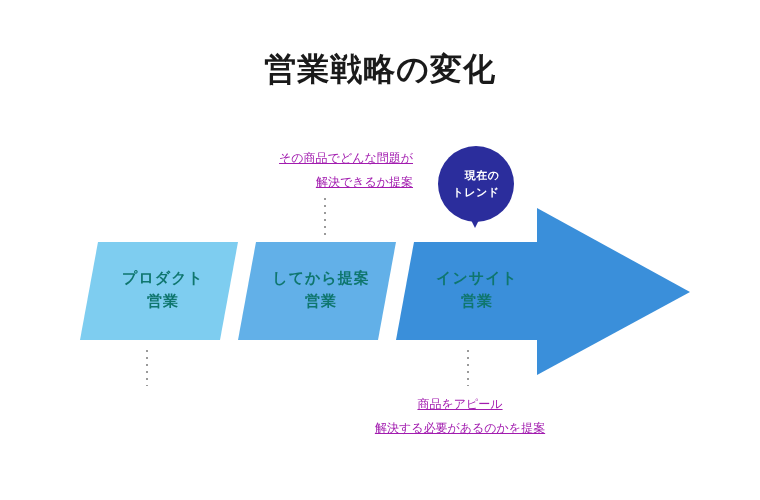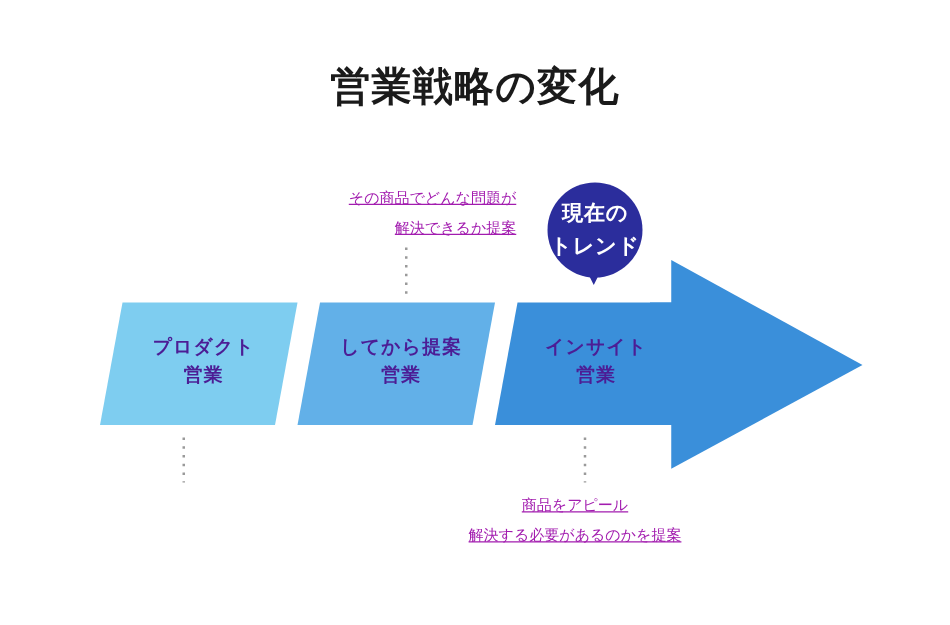--- a/index.html
+++ b/index.html
@@ -36,21 +36,21 @@
     left: 0;
     top: 0;
     width: 760px;
     height: 500px;
   }
 
   
   .stage-label {
     position: absolute;
     text-align: center;
-    color: #4c1d95;
+    color: #0f766e;
     font-size: 15px;
     font-weight: bold;
     line-height: 1.55;
     letter-spacing: 1px;
     white-space: pre-line;
     pointer-events: none;
   }
   #stage-label-0 { left: 98px;  top: 266px; width: 130px; }
   #stage-label-1 { left: 253px; top: 266px; width: 136px; }
   #stage-label-2 { left: 412px; top: 266px; width: 130px; }
@@ -83,24 +83,24 @@
     height: 76px;
     border-radius: 50%;
     background: #2b2d9c;
     display: flex;
     align-items: center;
     justify-content: center;
     z-index: 5;
   }
   .badge-text {
     color: #ffffff;
-    font-size: 17px;
+    font-size: 11px;
     font-weight: bold;
     line-height: 1.55;
-    text-align: center;
+    text-align: right;
     white-space: pre-line;
     letter-spacing: 0.5px;
   }
   .badge-tail {
     position: absolute;
     left: 468px;
     top: 214px;
     width: 0;
     height: 0;
     border-left: 7px solid transparent;

